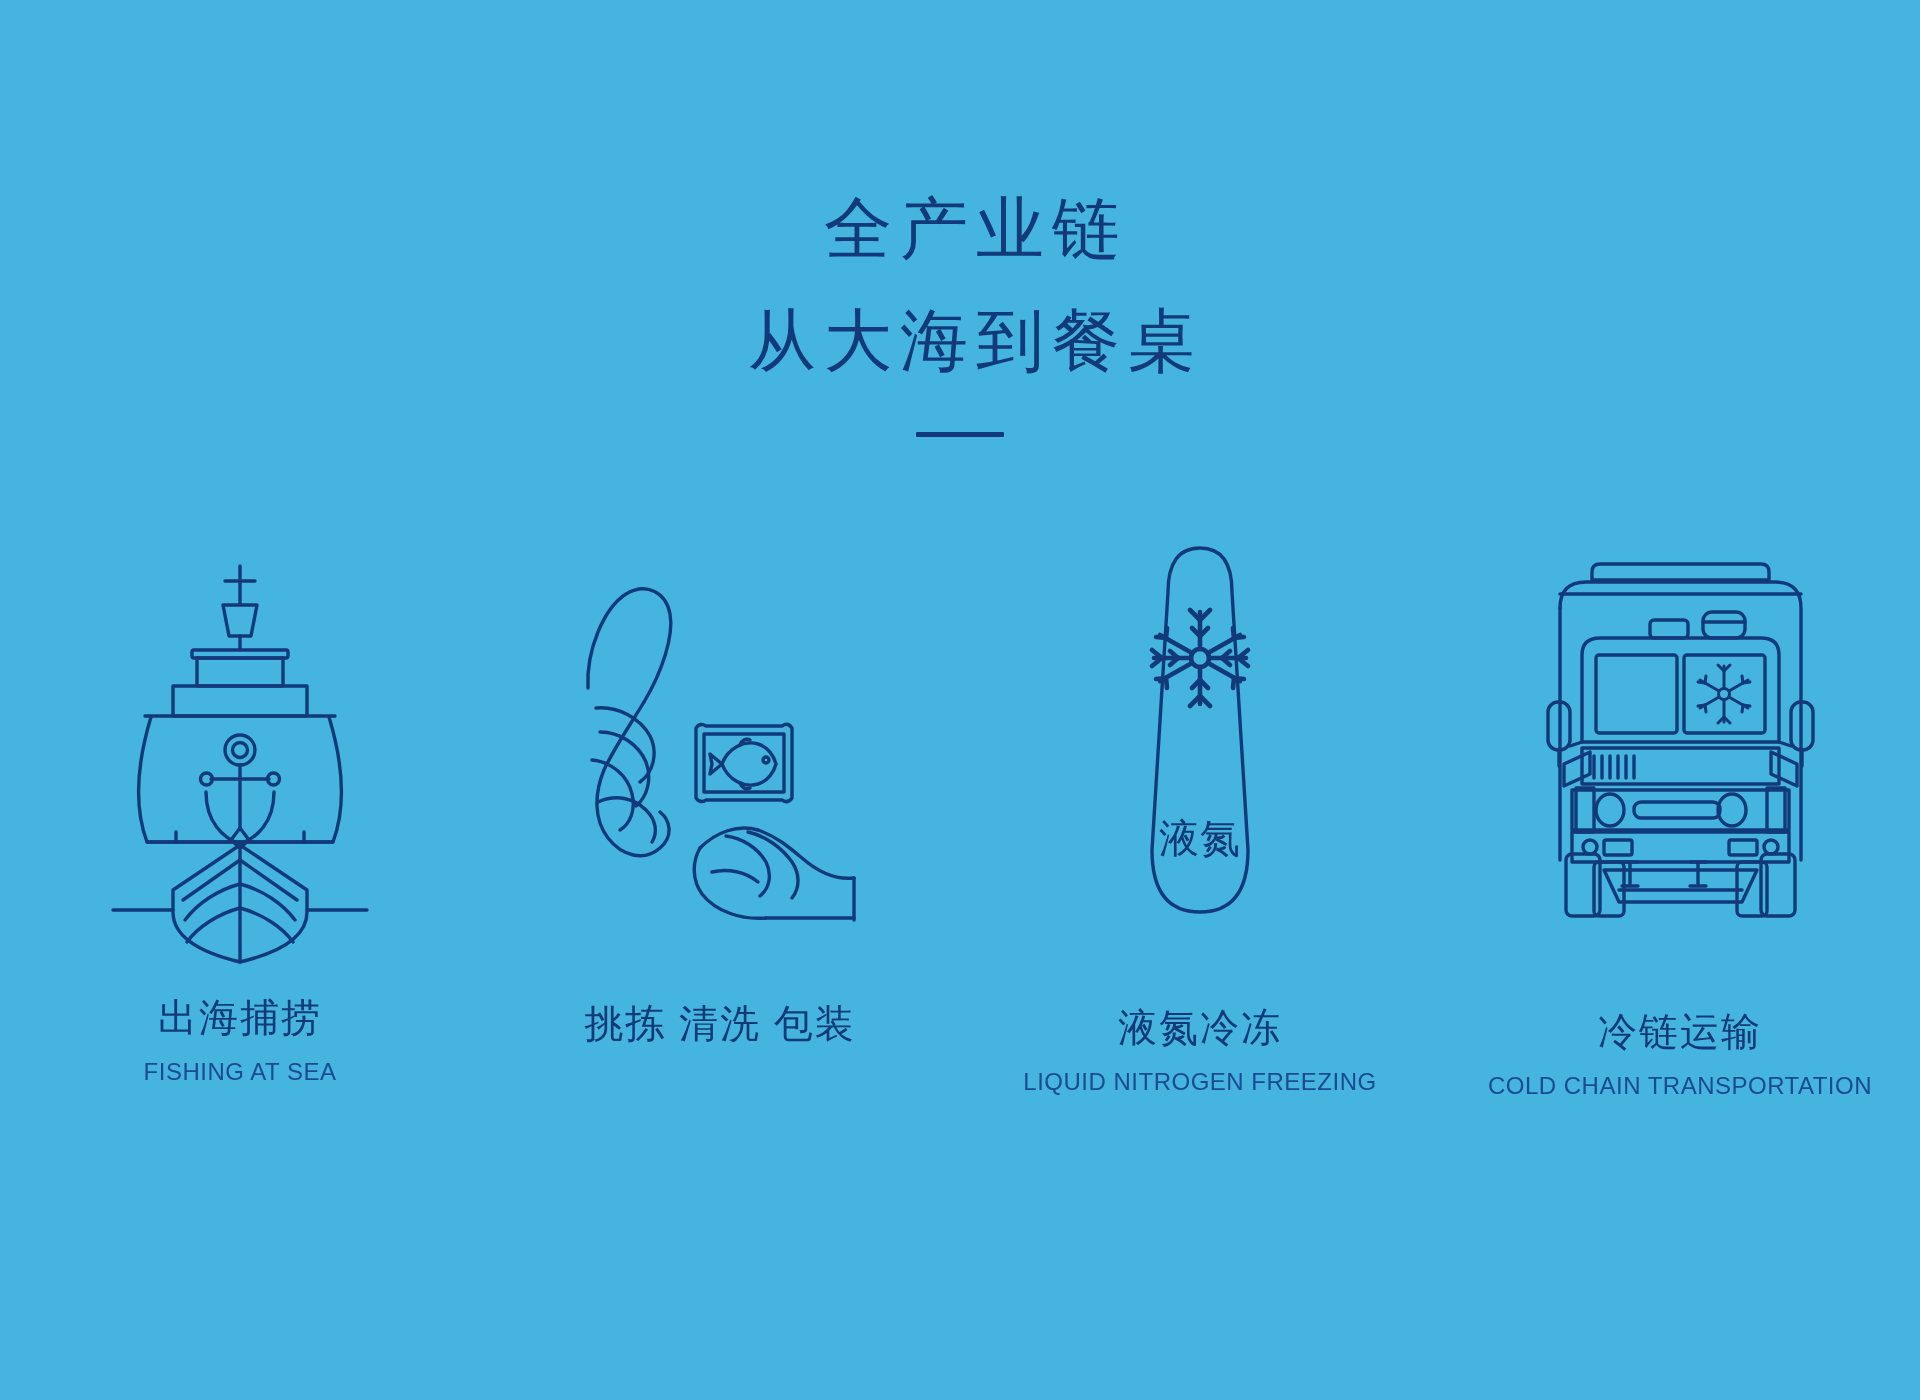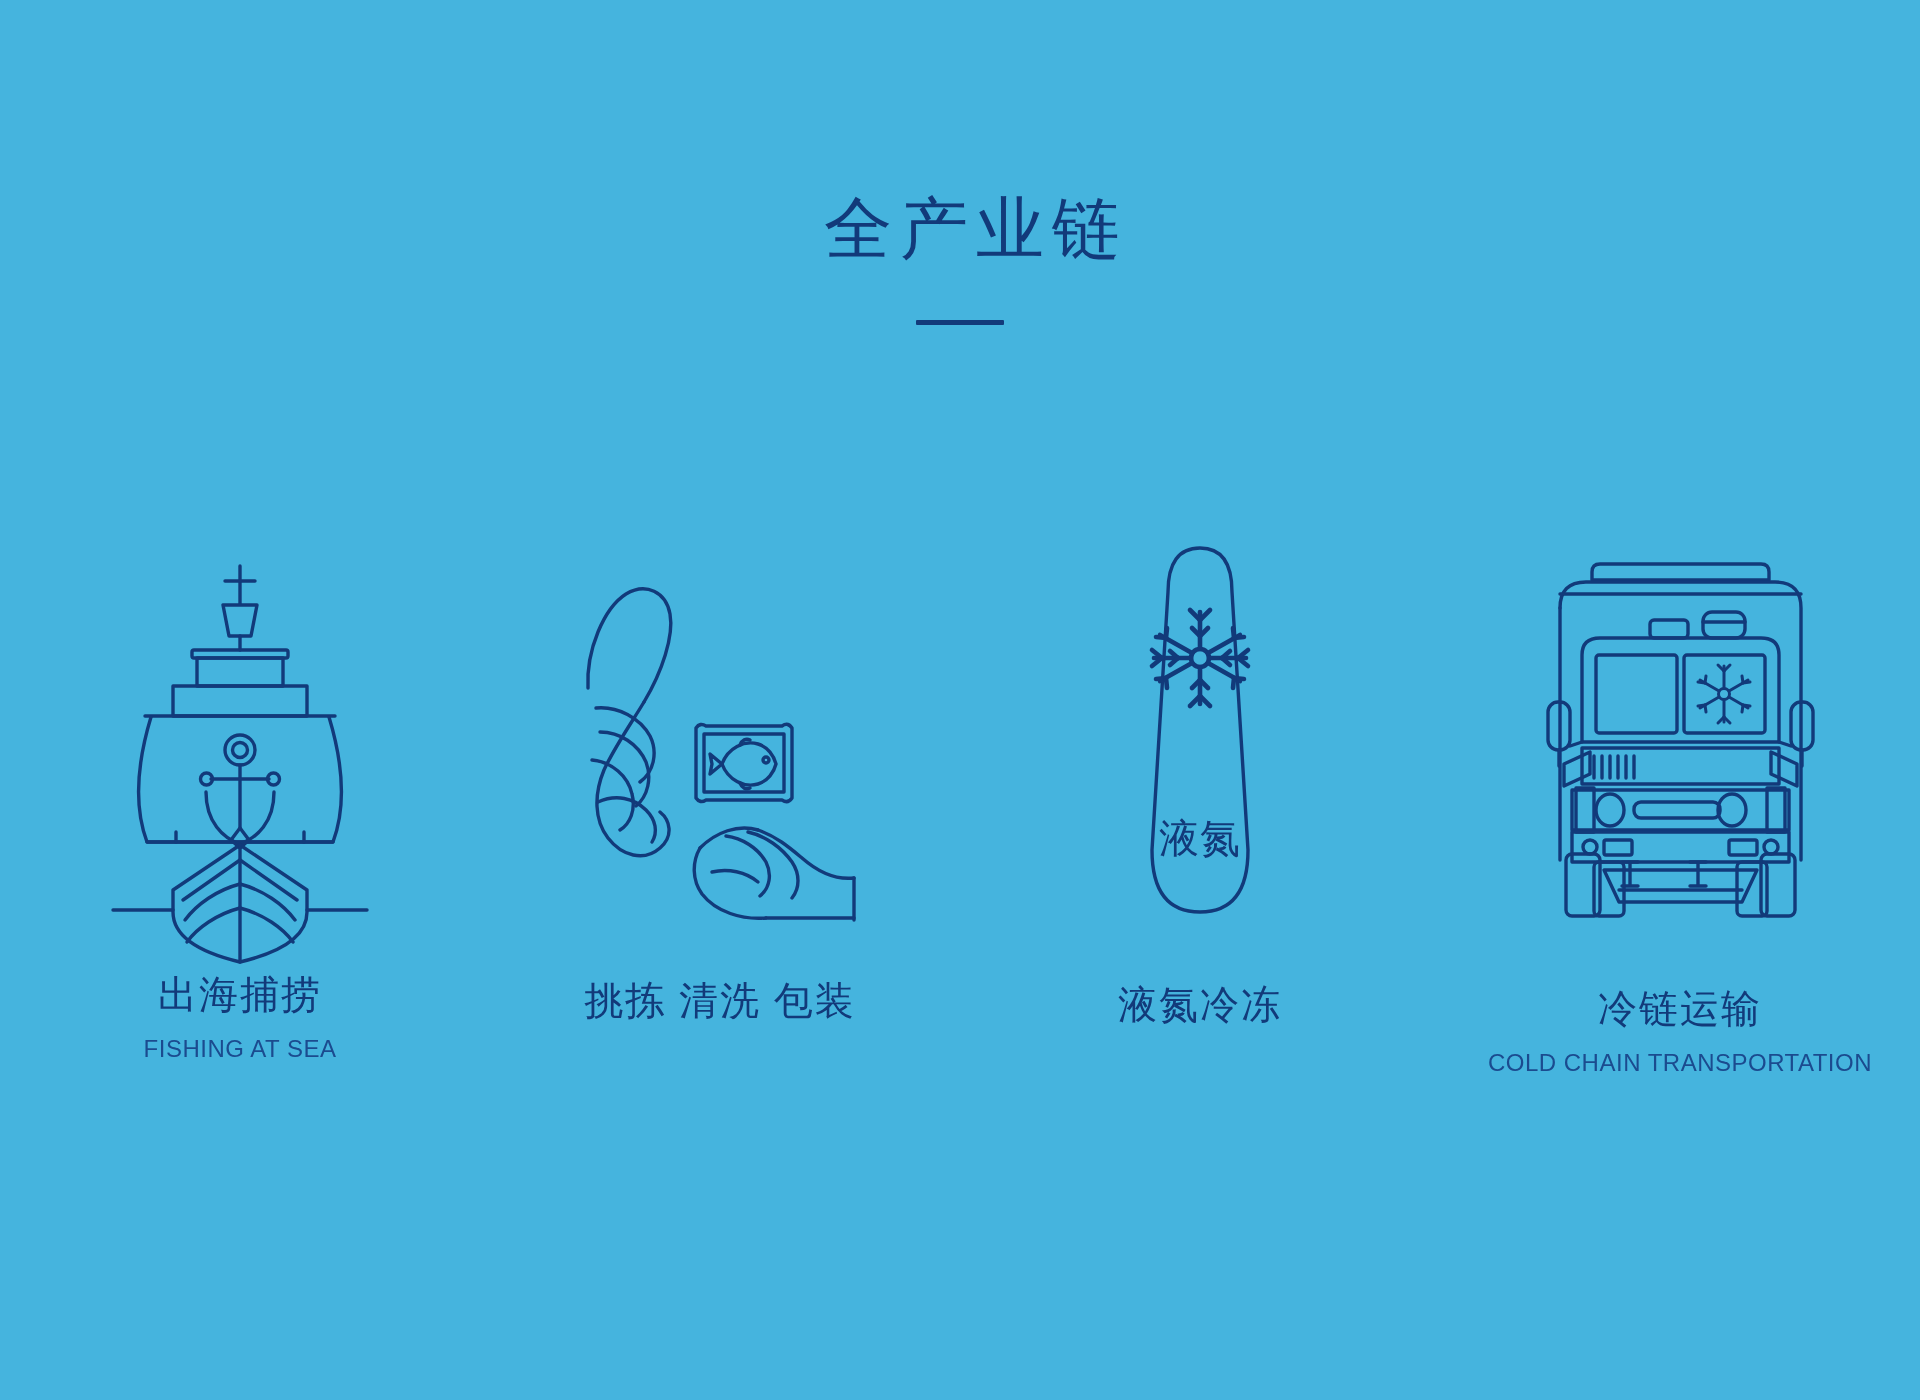--- a/index.html
+++ b/index.html
@@ -83,21 +83,21 @@
     width: 100%;
     display: flex;
     align-items: flex-end;
     justify-content: center;
   }
   .icon-box svg {
     display: block;
     overflow: visible;
   }
   .label-zh {
-    margin-top: 52px;
+    margin-top: 75px;
     font-family: "Liberation Sans", "DejaVu Sans", sans-serif;
     color: #123a7a;
     font-size: 39px;
     line-height: 46px;
     letter-spacing: 2px;
     white-space: nowrap;
     font-weight: 400;
   }
   .label-en {
     margin-top: 16px;
@@ -123,20 +123,21 @@
     letter-spacing: 1px;
   }
 </style>
 </head>
 <body>
 
 <div class="page">
 
   <div class="header">
     <div class="title-line">全产业链</div>
+    <div class="title-line second">从大海到餐桌</div>
     <div class="divider-wrap">
       <div class="divider"></div>
     </div>
   </div>
 
   <div class="steps">
 
     <div class="step step-1">
       <div class="icon-box">
         <svg width="270" height="360" viewBox="0 0 270 360" fill="none" stroke="#123a7a" stroke-width="3.4" stroke-linecap="round" stroke-linejoin="round">
@@ -273,20 +274,21 @@
             <path d="M56 138 L46 139"></path>
               <path d="M56 138 L57 148"></path>
             <path d="M124 98 L134 97"></path>
               <path d="M124 98 L123 88"></path>
           </g>
 
           <text class="tank-text" x="90" y="312" text-anchor="middle" stroke="none">液氮</text>
         </svg>
       </div>
       <div class="label-zh">液氮冷冻</div>
+      <div class="label-en">LIQUID NITROGEN FREEZING</div>
     </div>
 
     <div class="step step-4">
       <div class="icon-box">
         <svg width="285" height="370" viewBox="0 0 285 370" fill="none" stroke="#123a7a" stroke-width="3.4" stroke-linecap="round" stroke-linejoin="round">
 
           <path d="M54 22 Q54 14 62 14 L223 14 Q231 14 231 22 L231 30 L54 30 Z"></path>
 
           <path d="M22 58 Q22 32 48 32 L237 32 Q263 32 263 58 L263 310"></path>
           <line x1="22" y1="58" x2="22" y2="310"></line>

